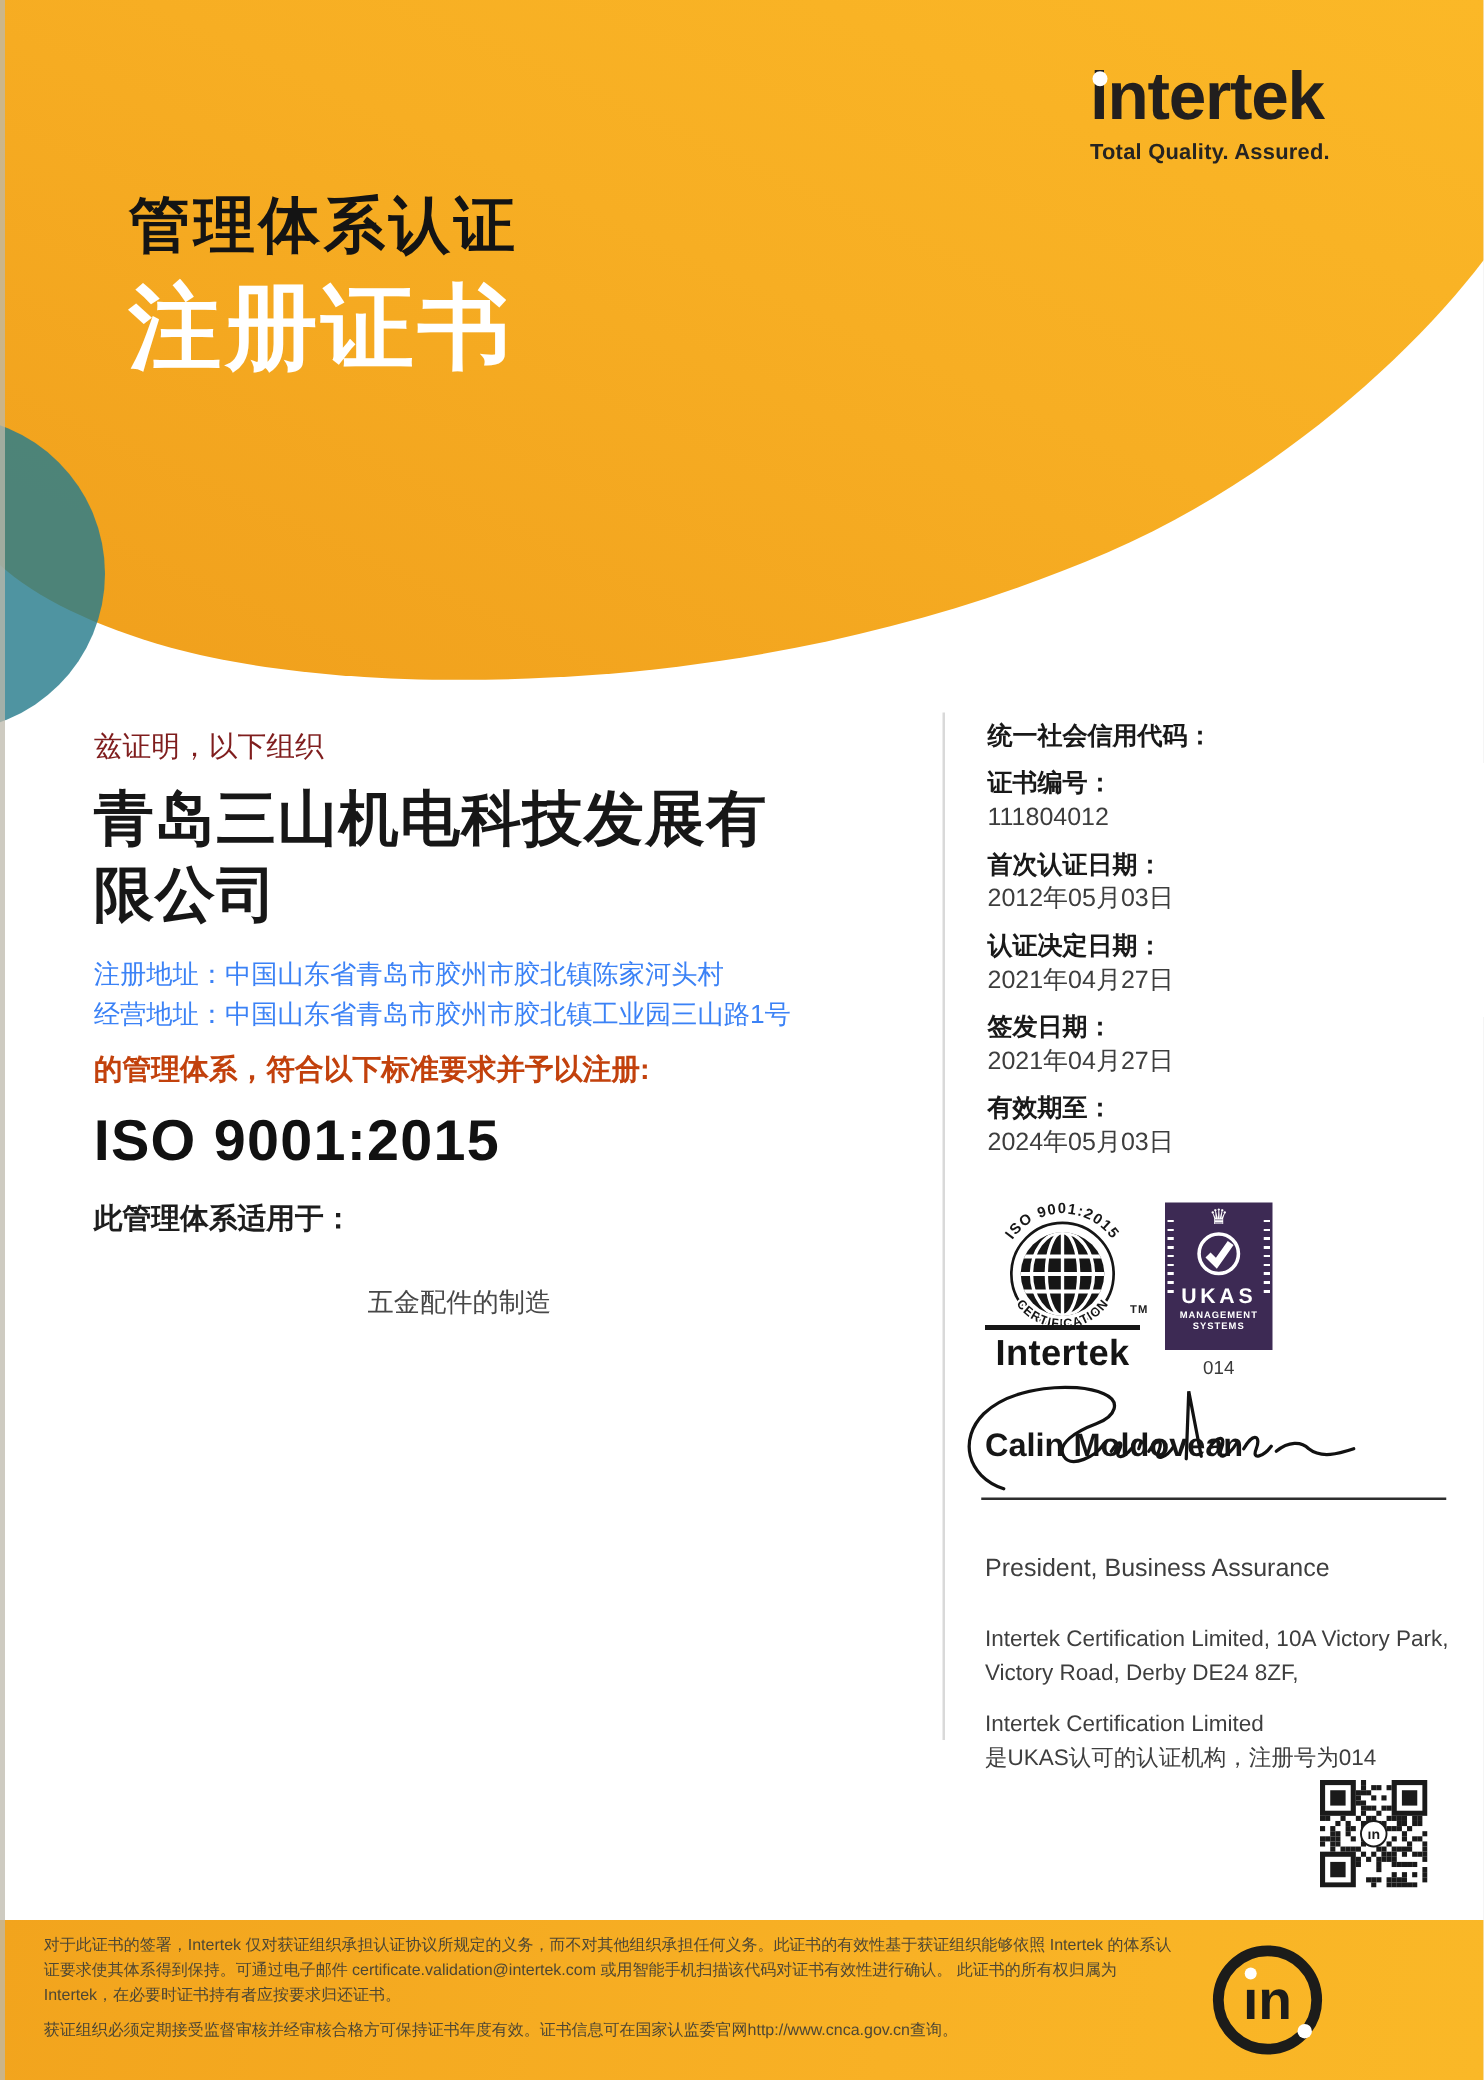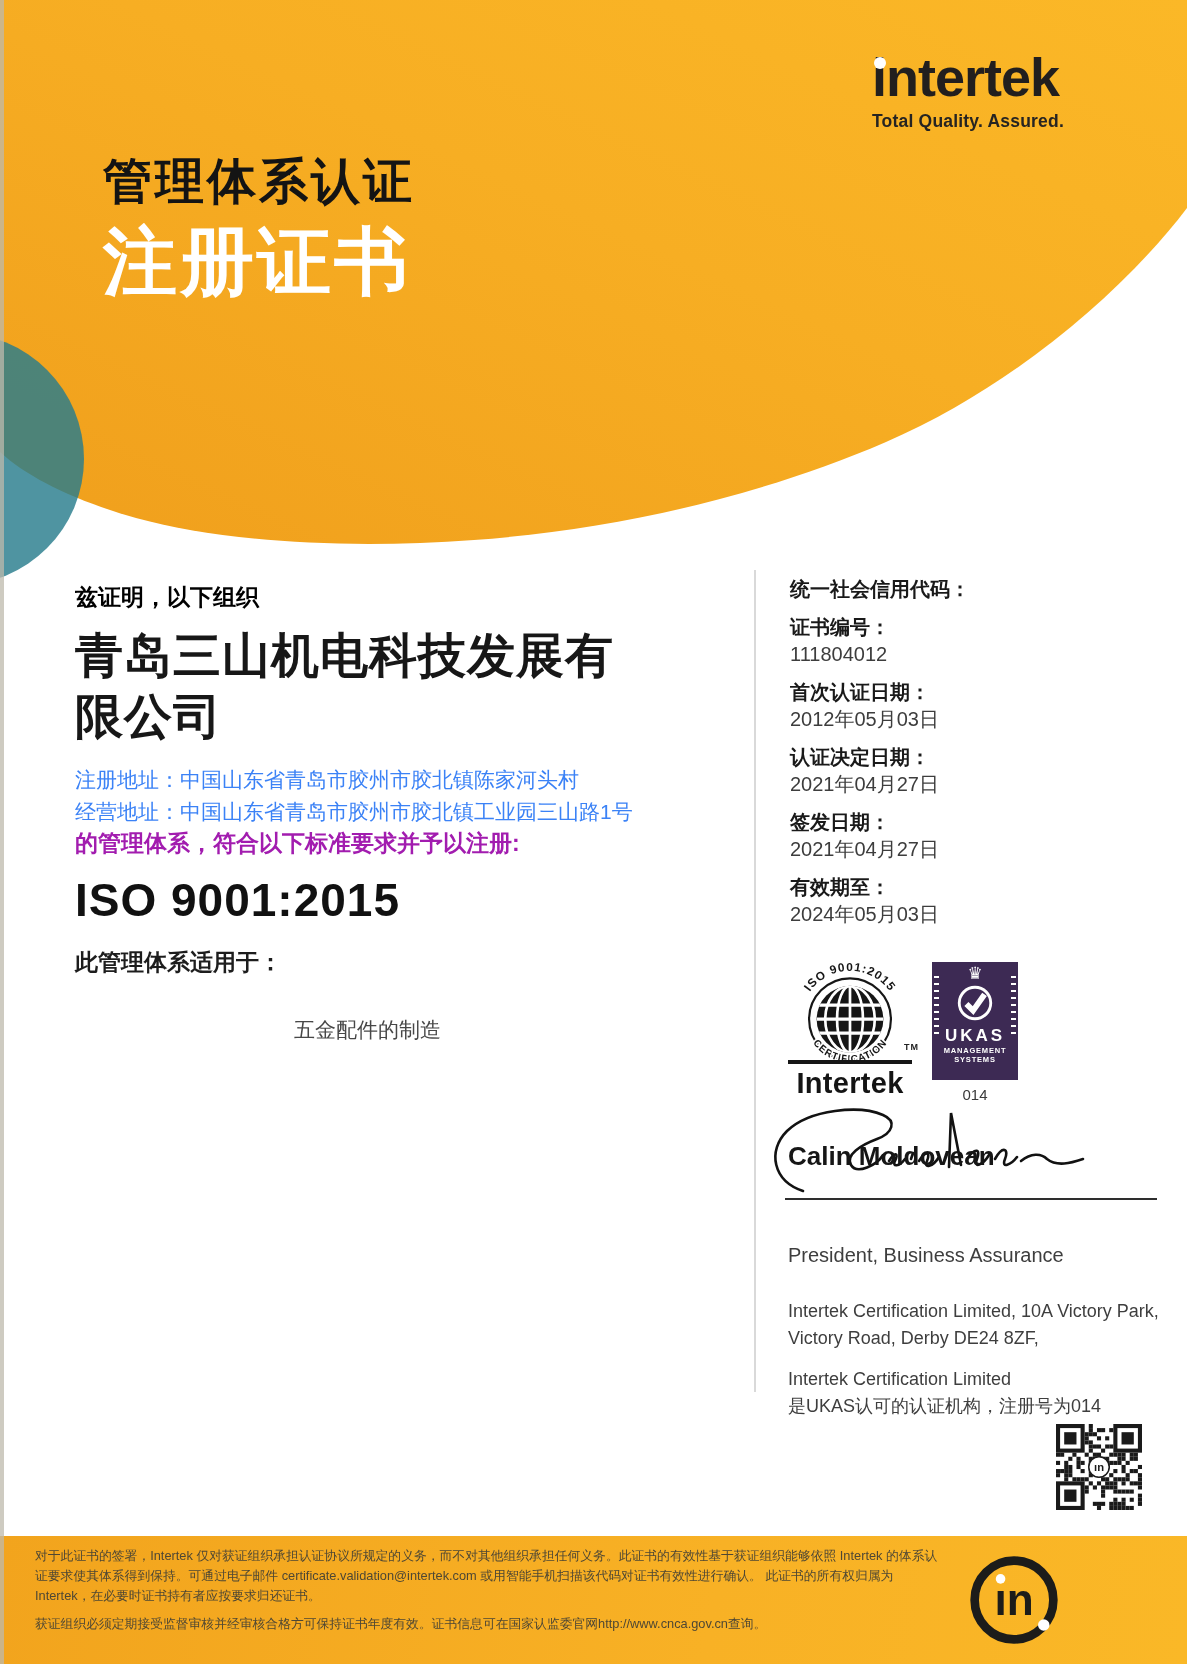--- a/index.html
+++ b/index.html
@@ -18,24 +18,24 @@
   .brand .logo .i-dot{position:absolute;left:2px;top:7px;width:12px;height:12px;border-radius:50%;background:#ffffff;}
   .brand .tagline{margin-top:7px;font-size:17.5px;font-weight:700;color:#262422;letter-spacing:0.2px;}
 
   
   .titles{position:absolute;left:103px;top:156px;z-index:3;}
   .title-1{font-size:49px;font-weight:900;letter-spacing:3px;color:#141414;line-height:1.05;}
   .title-2{font-size:74px;font-weight:900;letter-spacing:3px;color:#ffffff;line-height:1.05;margin-top:16px;}
 
   
   .main-left{position:absolute;left:75px;top:582px;width:585px;z-index:3;}
-  .certify-intro{font-size:23px;font-weight:700;color:#000000;}
+  .certify-intro{font-size:23px;font-weight:400;color:#7f1d1d;}
   .company-name{margin-top:12px;font-size:48px;font-weight:900;letter-spacing:1px;line-height:1.28;color:#171717;}
   .addr{margin-top:16px;font-size:21px;color:#3b82f6;line-height:1.52;}
-  .statement{margin-top:0;font-size:23px;font-weight:800;color:#a21caf;}
+  .statement{margin-top:12px;font-size:23px;font-weight:800;color:#c2410c;}
   .standard{margin-top:14px;font-size:46px;font-weight:900;letter-spacing:1px;color:#111111;}
   .scope-label{margin-top:20px;font-size:23px;font-weight:800;color:#1d1d1d;}
   .scope-value{margin-top:38px;font-size:21px;color:#474747;text-align:center;}
 
   
   .v-divider{position:absolute;left:754px;top:570px;width:2px;height:822px;background:#d9d9d9;z-index:3;}
   .details{position:absolute;left:790px;top:576px;width:380px;z-index:3;}
   .detail-item{margin-bottom:11px;}
   .detail-label{font-size:20px;font-weight:800;color:#191919;line-height:1.35;}
   .detail-value{font-size:20px;color:#3d3d3d;line-height:1.35;}

